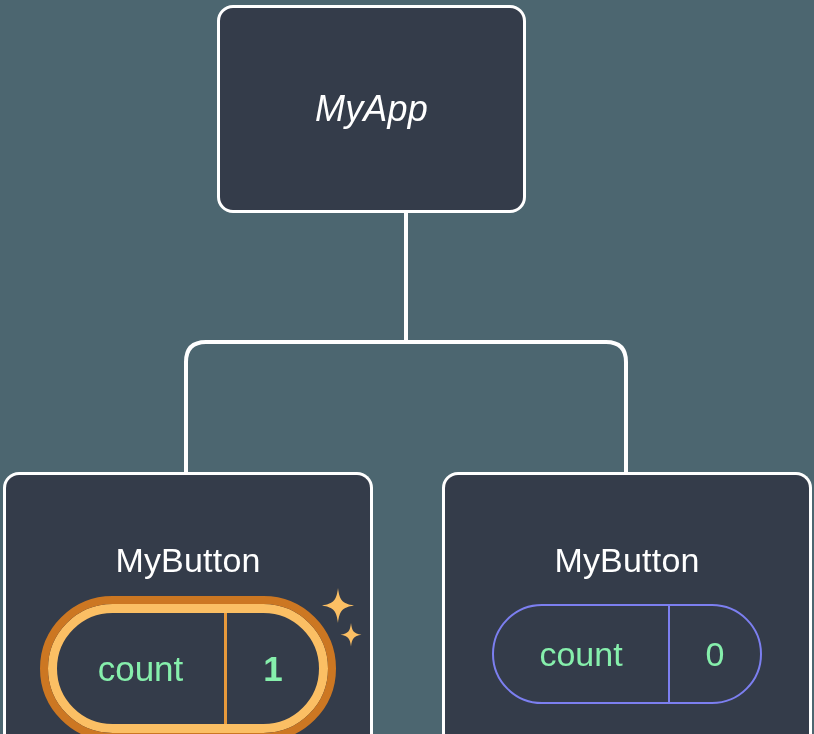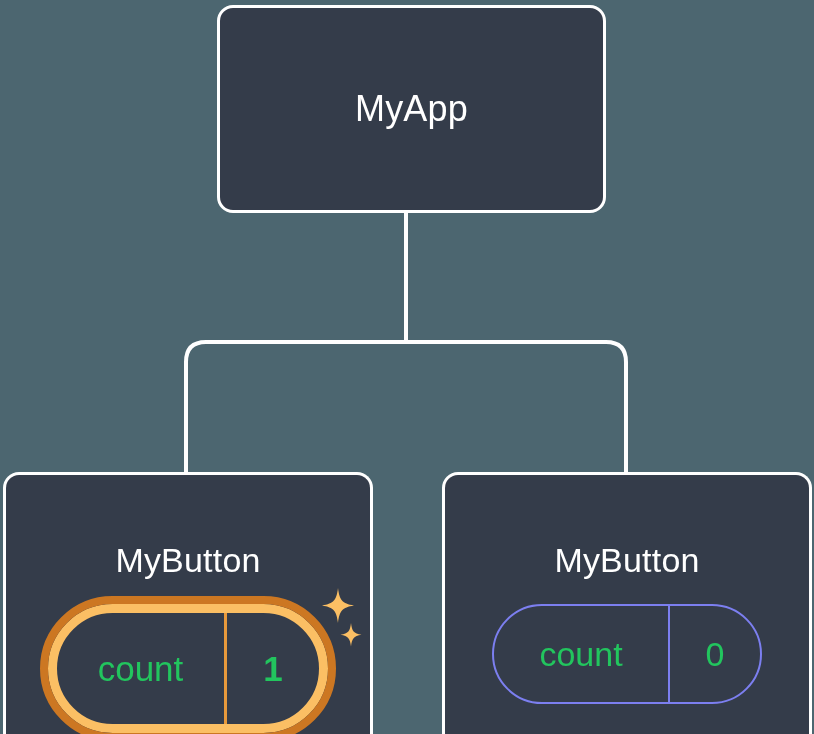--- a/index.html
+++ b/index.html
@@ -40,23 +40,24 @@
     border: 3px solid #ffffff;
     border-radius: 16px;
     display: flex;
     flex-direction: column;
     align-items: center;
   }
 
   .node-root {
     left: 217px;
     top: 5px;
-    width: 389px;
+    width: 309px;
     height: 208px;
     justify-content: center;
+    font-style: italic;
   }
 
   .node-child-left {
     left: 3px;
     top: 472px;
     width: 370px;
     height: 262px;
     border-bottom: none;
     border-bottom-left-radius: 0;
     border-bottom-right-radius: 0;
@@ -100,21 +101,21 @@
     align-items: stretch;
     border-radius: 999px;
     background: #343c4a;
   }
 
   .pill-key,
   .pill-val {
     display: flex;
     align-items: center;
     justify-content: center;
-    color: #22c55e;
+    color: #86efac;
     line-height: 1;
   }
 
   
   .pill-plain {
     border: 2px solid #7c7ff0;
     width: 270px;
     height: 100px;
   }
   .pill-plain .pill-key {

